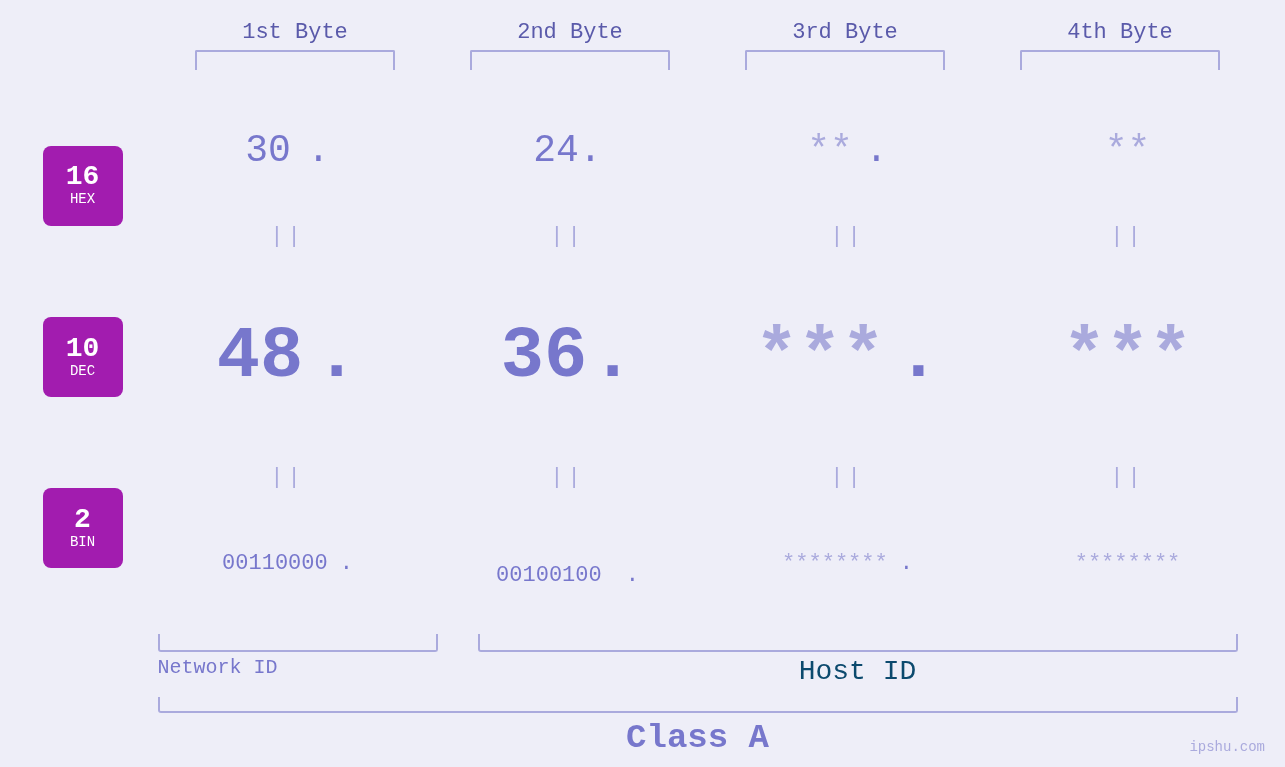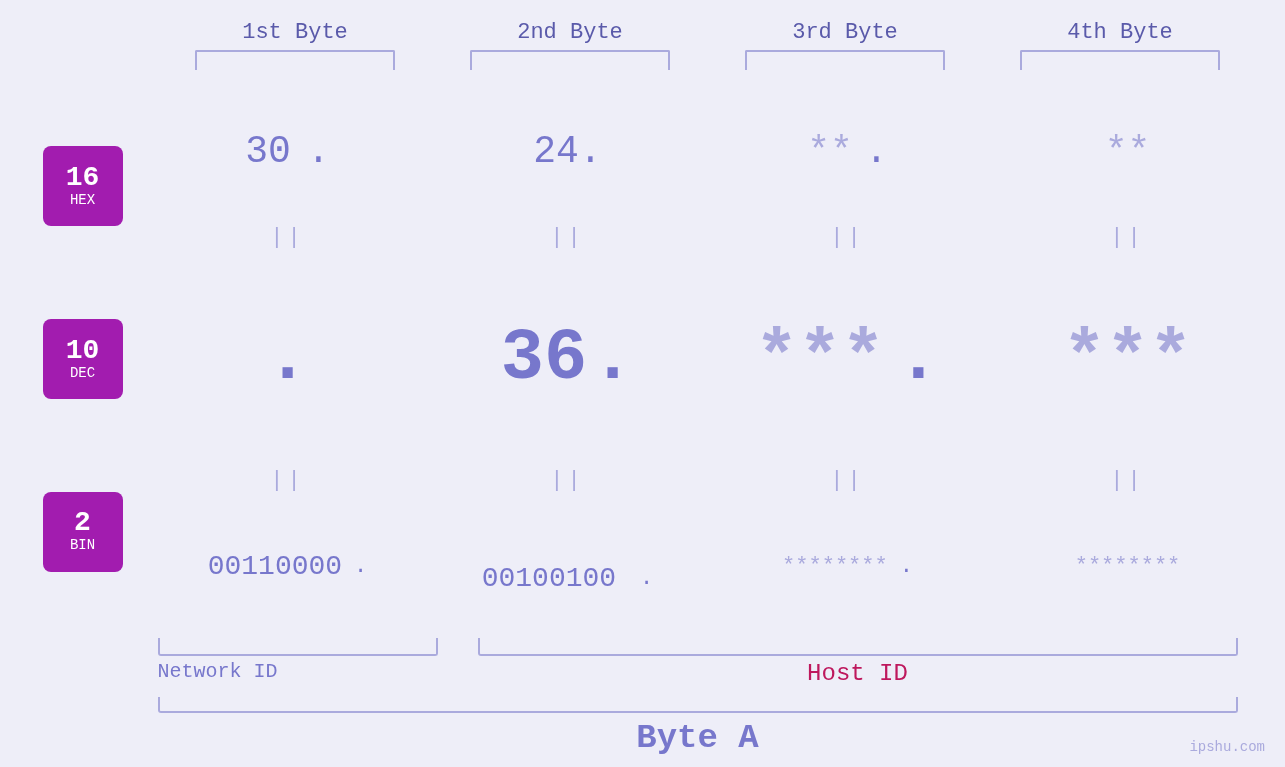--- a/index.html
+++ b/index.html
@@ -117,21 +117,21 @@
     .hex-value {
       font-size: 38px;
     }
 
     .dec-value {
       font-size: 72px;
       font-weight: bold;
     }
 
     .bin-value {
-      font-size: 28px;
+      font-size: 22px;
     }
 
     .dot {
       color: #7777cc;
       font-family: 'Courier New', Courier, monospace;
     }
 
     .dot-hex { font-size: 38px; }
     .dot-dec { font-size: 72px; font-weight: bold; }
     .dot-bin { font-size: 22px; }
@@ -226,20 +226,21 @@
 
       <div class="sep-row">
         <div class="sep-cell">||</div>
         <div class="sep-cell">||</div>
         <div class="sep-cell">||</div>
         <div class="sep-cell">||</div>
       </div>
 
       <div class="data-row" style="flex:1.5; align-items:center;">
         <div style="display:flex; align-items:center; justify-content:center; width:220px; gap:12px;">
+          <span class="cell-value dec-value">48</span>
           <span class="dot dot-dec">.</span>
         </div>
         <div style="display:flex; align-items:center; justify-content:center; width:220px; gap:4px;">
           <span class="cell-value dec-value">36</span>
           <span class="dot dot-dec">.</span>
         </div>
         <div style="display:flex; align-items:center; justify-content:center; width:220px; gap:12px;">
           <span class="cell-value dec-value ast-dec">***</span>
           <span class="dot dot-dec">.</span>
         </div>
@@ -277,29 +278,29 @@
   </div>
 
   <div style="width:1250px; display:flex; flex-direction:column;">
 
     <div style="display:flex; flex-direction:row; margin-left:140px; width:1080px; align-items:flex-start;">
       <div style="width:280px; height:18px; border:2px solid #aaaadd; border-top:none; border-radius:0 0 3px 3px;"></div>
       <div style="width:760px; height:18px; border:2px solid #aaaadd; border-top:none; border-radius:0 0 3px 3px; margin-left:40px;"></div>
     </div>
     <div style="display:flex; flex-direction:row; margin-left:140px; width:1080px; margin-top:4px;">
       <div style="width:280px; color:#7777cc; font-size:20px; font-family:'Courier New',Courier,monospace;">Network ID</div>
-      <div style="width:760px; text-align:center; color:#be185d; font-size:24px; font-family:'Courier New',Courier,monospace; margin-left:40px;">Host ID</div>
+      <div style="width:760px; text-align:center; color:#0c4a6e; font-size:28px; font-family:'Courier New',Courier,monospace; margin-left:40px;">Host ID</div>
     </div>
 
     <div style="margin-left:140px; width:1080px; margin-top:10px;">
       <div style="width:100%; height:16px; border:2px solid #aaaadd; border-top:none; border-radius:0 0 3px 3px;"></div>
     </div>
 
     <div style="margin-left:140px; width:1080px; text-align:center; margin-top:6px;">
-      <span style="color:#7777cc; font-size:34px; font-family:'Courier New',Courier,monospace; font-weight:bold;">Byte A</span>
+      <span style="color:#7777cc; font-size:34px; font-family:'Courier New',Courier,monospace; font-weight:bold;">Class A</span>
     </div>
   </div>
 
   <div class="footer">
     <span>ipshu.com</span>
   </div>
 
 </div>
 
 </body></html>

